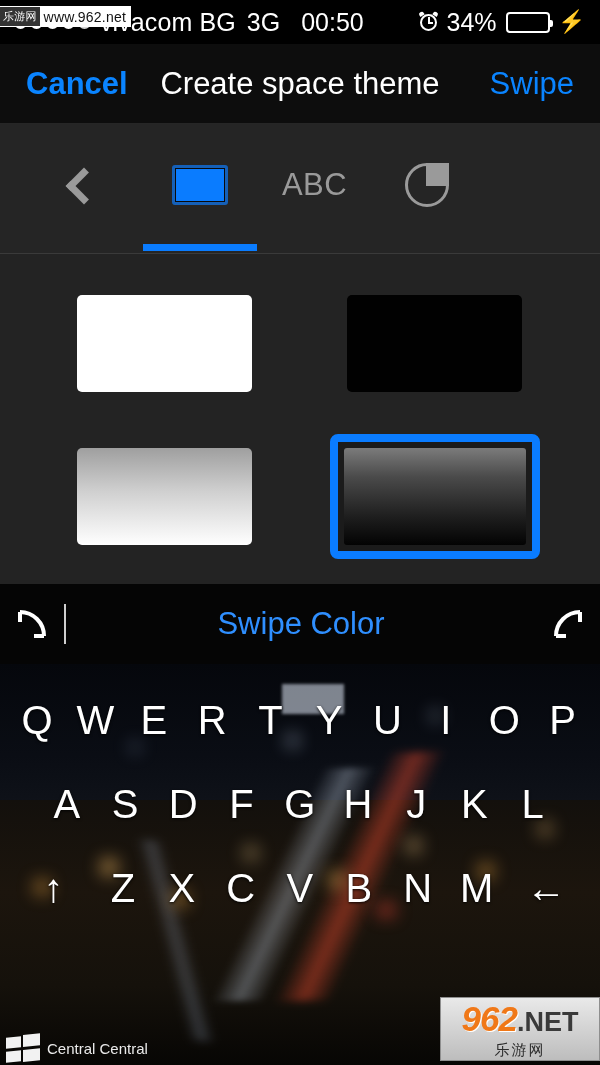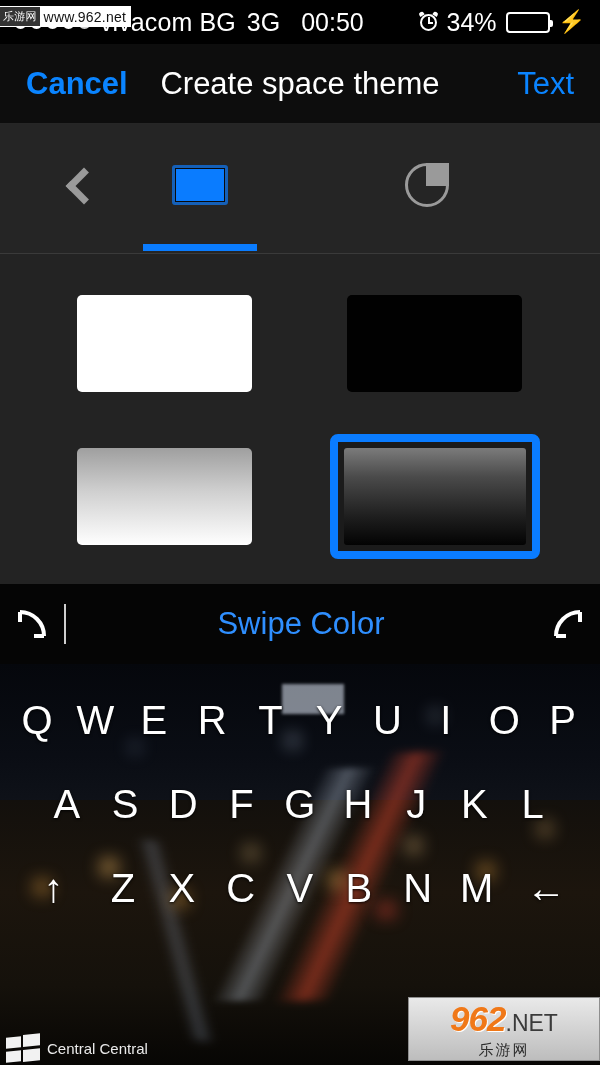--- a/index.html
+++ b/index.html
@@ -166,27 +166,27 @@
   
   .wm-wc{ position:absolute; left:6px; bottom:4px; display:flex; align-items:center; gap:7px;
           z-index:50; }
   .wm-wc .logo{ width:34px; height:26px; position:relative; transform:skewY(-6deg); }
   .wm-wc .logo span{ position:absolute; background:#f2f2f2; }
   .wm-wc .logo .a{ left:0; top:1px; width:15px; height:11px; }
   .wm-wc .logo .b{ right:0; top:0; width:17px; height:12px; }
   .wm-wc .logo .c{ left:0; bottom:0; width:15px; height:11px; }
   .wm-wc .logo .d{ right:0; bottom:-1px; width:17px; height:12px; }
   .wm-wc .txt{ color:#eaeaea; font-size:15px; }
-  .wm-962{ position:absolute; right:0; bottom:4px; width:192px; height:64px; z-index:50;
+  .wm-962{ position:absolute; right:0; bottom:4px; width:160px; height:64px; z-index:50;
            background:linear-gradient(180deg,#e9e9e9,#bdbdbd); border:1px solid #8e8e8e;
            display:flex; flex-direction:column; align-items:center; justify-content:center; }
   .wm-962 .row1{ display:flex; align-items:baseline; }
   .wm-962 .n962{ font-size:35px; font-weight:700; font-style:italic; color:#f07818;
                  text-shadow:1px 1px 0 #fff; letter-spacing:-1px; }
-  .wm-962 .dnet{ font-size:23px; font-weight:400; color:#3a3a3a; }
+  .wm-962 .dnet{ font-size:27px; font-weight:700; color:#3a3a3a; }
   .wm-962 .row2{ font-size:15px; color:#2d2d2d; margin-top:2px; letter-spacing:2px; }
 </style>
 </head>
 <body>
 
 <div id="app">
 
   <div class="statusbar">
     <div class="sb-left">
       <div class="sig-dots">
@@ -217,29 +217,32 @@
   </div>
 
   <div class="wm-top">
     <span class="cn">乐游网</span>
     <span>www.962.net</span>
   </div>
 
   <div class="navbar">
     <span class="nav-cancel">Cancel</span>
     <span class="nav-title">Create space theme</span>
-    <span class="nav-save">Text</span>
+    <span class="nav-save">Swipe</span>
   </div>
 
   <div class="tabbar">
     <div class="tab-back">
       <span class="chev"></span>
     </div>
     <div class="tab tab-rect">
       <span class="rect-ico"></span>
+    </div>
+    <div class="tab tab-abc">
+      <span class="abc-txt">ABC</span>
     </div>
     <div class="tab tab-opac">
       <span class="opac-ico"></span>
     </div>
     <div class="tab-underline"></div>
   </div>
 
   <div class="swatches">
     <div class="sw sw-white"></div>
     <div class="sw sw-black"></div>

